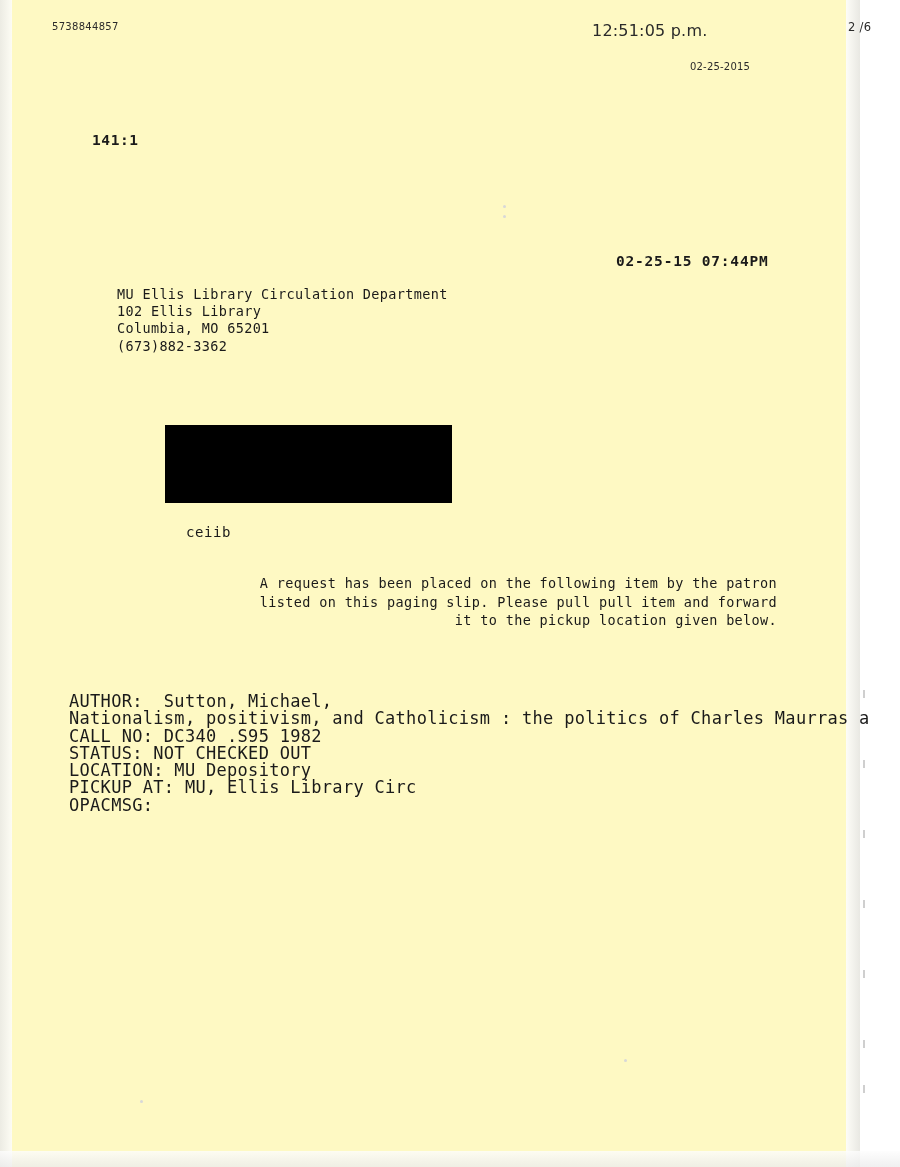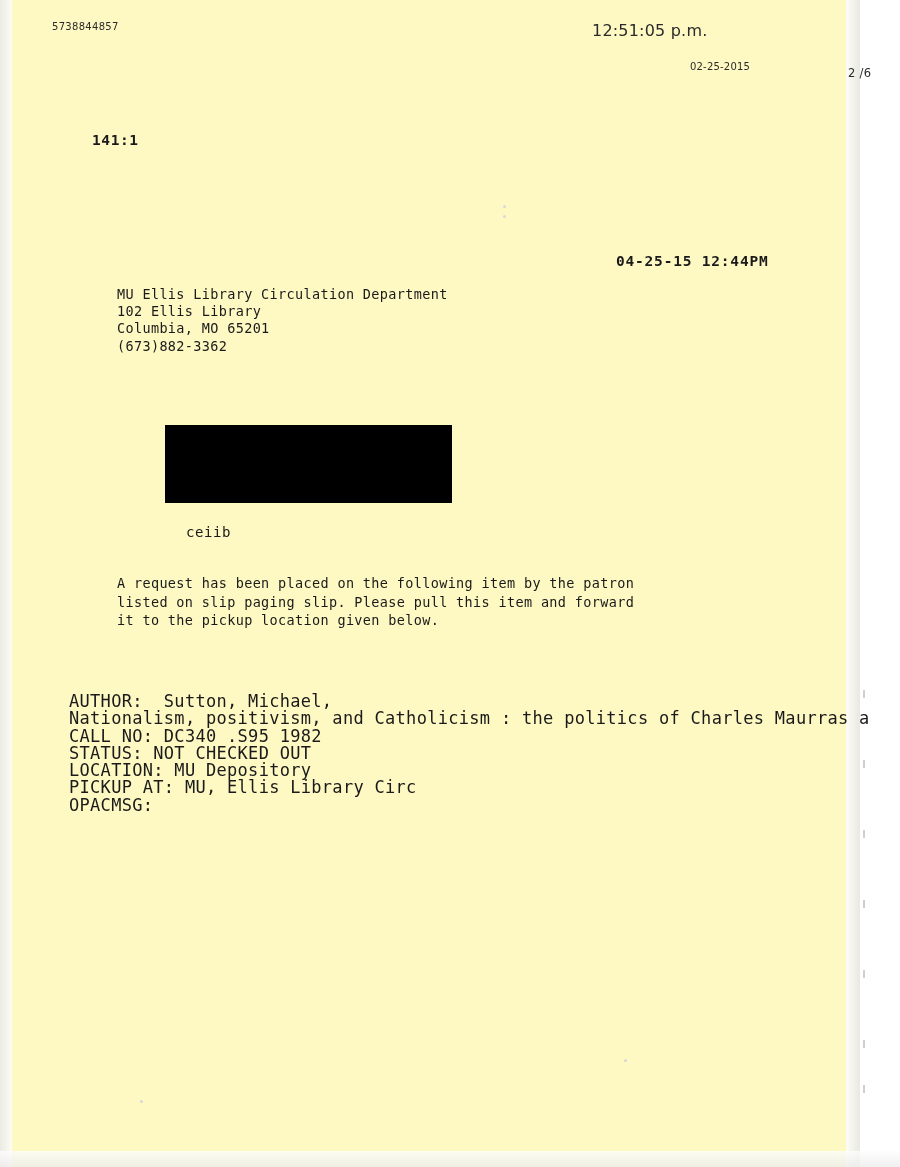--- a/index.html
+++ b/index.html
@@ -74,21 +74,20 @@
     left: 690px; top: 0;
     font-size: 10px;
     letter-spacing: .2px;
     margin-top: 40px;
   }
   .fax-pages {
     position: absolute;
     left: 848px; top: -1px;
     font-size: 11.5px;
     letter-spacing: .3px;
-    margin-top: 46px;
   }
 
   .job-number {
     position: absolute;
     left: 92px; top: 132px;
     font-size: 14.5px;
     letter-spacing: .6px;
     font-weight: 600;
   }
 
@@ -124,21 +123,21 @@
   }
 
   .instructions {
     position: absolute;
     left: 117px; top: 574px;
     width: 660px;
     font-size: 13.5px;
     line-height: 18.5px;
     letter-spacing: .35px;
   }
-  .instructions div { white-space: pre; }
+  .instructions div { white-space: pre; text-align: right; }
 
   .item-details {
     position: absolute;
     left: 69px; top: 693px;
     width: 810px;
     font-size: 17px;
     line-height: 17.3px;
     letter-spacing: .3px;
   }
   .item-details div { white-space: pre; }
@@ -169,36 +168,36 @@
 
   <div class="fax-header">
     <span class="fax-id">5738844857</span>
     <span class="fax-time">12:51:05 p.m.</span>
     <span class="fax-date">02-25-2015</span>
     <span class="fax-pages">2 /6</span>
   </div>
 
   <div class="job-number">141:1</div>
 
-  <div class="slip-timestamp">04-25-15 12:44PM</div>
+  <div class="slip-timestamp">02-25-15 07:44PM</div>
 
   <div class="address-block">
     <div>MU Ellis Library Circulation Department</div>
     <div>102 Ellis Library</div>
     <div>Columbia, MO 65201</div>
     <div>(673)882-3362</div>
   </div>
 
   <div class="redaction-bar"></div>
 
   <div class="patron-code">ceiib</div>
 
   <div class="instructions">
     <div>A request has been placed on the following item by the patron</div>
-    <div>listed on slip paging slip. Please pull this item and forward</div>
+    <div>listed on this paging slip. Please pull pull item and forward</div>
     <div>it to the pickup location given below.</div>
   </div>
 
   <div class="item-details">
     <div>AUTHOR:  Sutton, Michael,</div>
     <div>Nationalism, positivism, and Catholicism : the politics of Charles Maurras a</div>
     <div>CALL NO: DC340 .S95 1982</div>
     <div>STATUS: NOT CHECKED OUT</div>
     <div>LOCATION: MU Depository</div>
     <div>PICKUP AT: MU, Ellis Library Circ</div>

